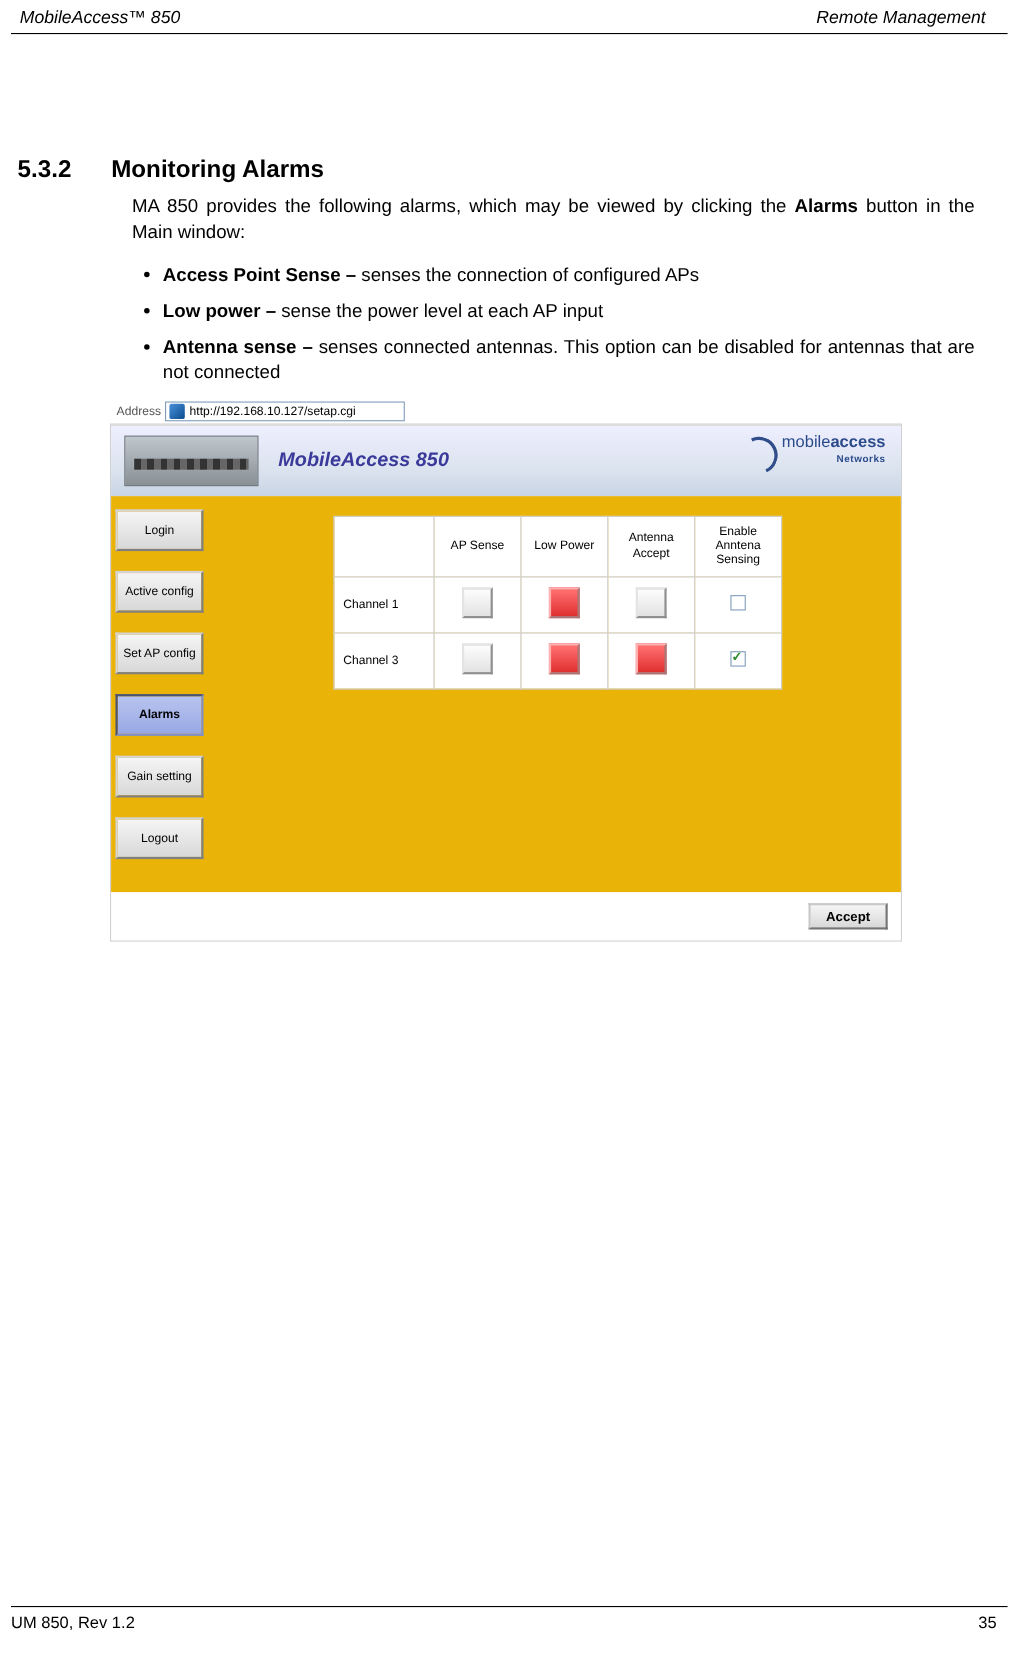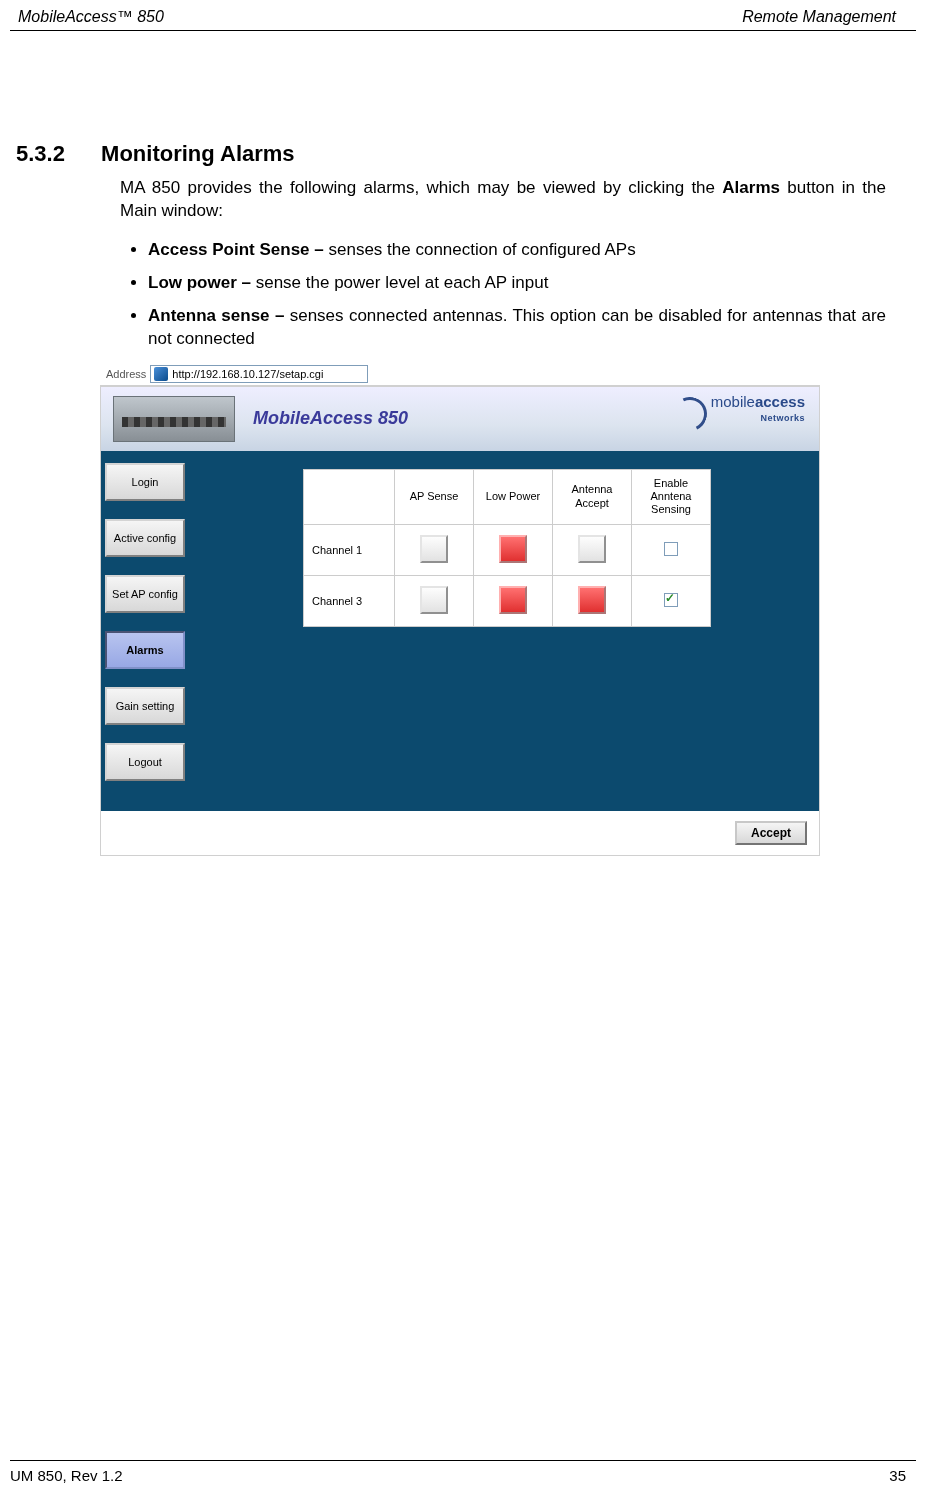--- a/index.html
+++ b/index.html
@@ -126,21 +126,21 @@
     line-height: 0.95;
   }
   .logo .access { font-weight: bold; color:#2a4a8a; }
   .logo .net { font-size: 9px; color:#2a4a8a; letter-spacing:0.5px; font-weight: bold;}
   .logo-swoosh{
     width: 28px; height: 28px; border: 3px solid #314e8a; border-left-color:transparent; border-bottom-color:transparent; border-radius:50%;
     display:inline-block; position:absolute; right: 112px; top: 10px; transform: rotate(20deg);
   }
   .main-area {
     display: flex;
-    background: #0c4a6e;
+    background: #eab308;
     min-height: 360px;
   }
   .sidebar {
     width: 88px;
     padding: 12px 0 0 4px;
   }
   .side-btn {
     width: 76px;
     height: 34px;
     margin-bottom: 18px;

